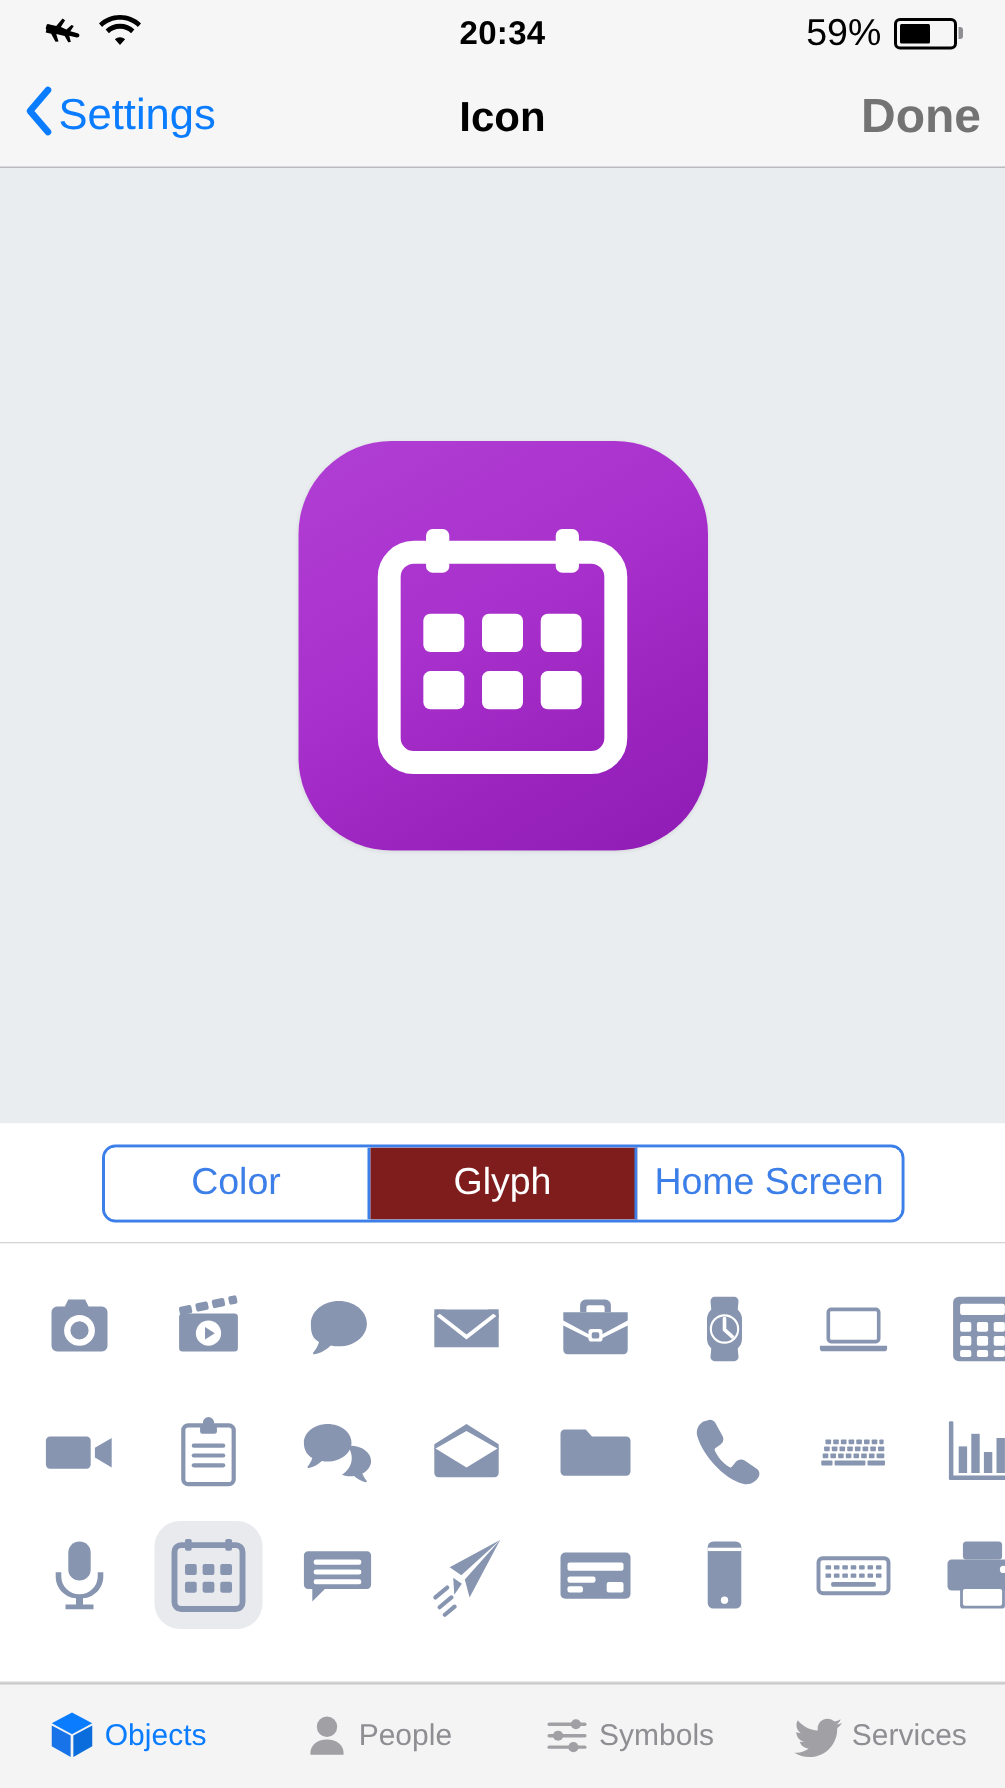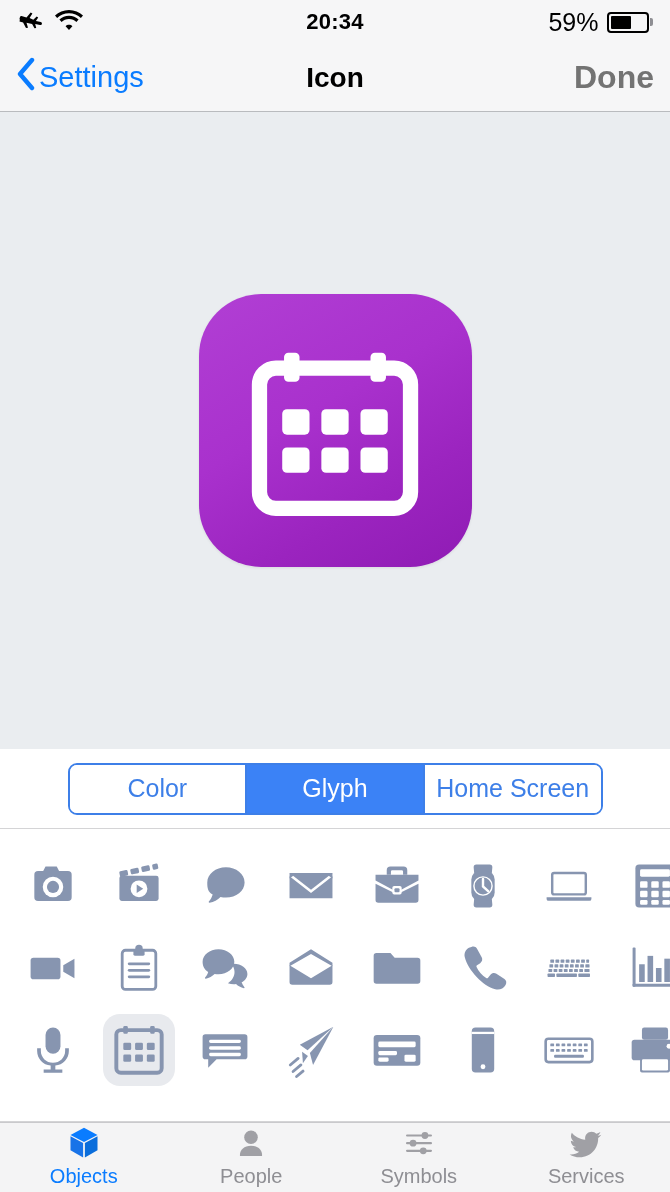--- a/index.html
+++ b/index.html
@@ -9,21 +9,21 @@
     background:#ffffff;
     overflow:hidden;
     position:relative;
     -webkit-font-smoothing:antialiased;
   }
   #app { width:670px; height:1192px; display:flex; flex-direction:column; position:relative; }
 
   
   .statusbar {
     height:44px; flex:0 0 44px; background:#f6f6f7;
-    display:flex; align-items:center; position:relative; padding:0 17px;
+    display:flex; align-items:center; position:relative; padding:0 28px;
   }
   .sb-left { display:flex; align-items:center; gap:12px; }
   .sb-time {
     position:absolute; left:0; right:0; text-align:center;
     font-size:22px; font-weight:bold; color:#000; letter-spacing:0.2px;
   }
   .sb-right {
     margin-left:auto; display:flex; align-items:center; gap:8px;
     font-size:25px; font-weight:normal; color:#000;
   }
@@ -77,21 +77,21 @@
   .segmented {
     display:flex; width:535px; height:52px;
     border:2px solid #3d7fe8; border-radius:9px; overflow:hidden;justify-content:center;
   }
   .seg {
     flex:1; display:flex; align-items:center; justify-content:center;
     font-size:25px; color:#3d7fe8; background:#fff; cursor:pointer;
     border-right:2px solid #3d7fe8;
   }
   .seg:last-child { border-right:none; }
-  .seg.active { background:#3b82f6; color:#fff; }
+  .seg.active { background:#7f1d1d; color:#fff; }
 
   
   .gridwrap {
     flex:1 1 auto; background:#ffffff; position:relative; overflow:hidden;
     border-bottom:1px solid #d4d4d6;
   }
   .grid {
     position:absolute; top:16px; left:10px;
     display:grid; grid-template-columns:repeat(8,86px); grid-auto-rows:82px;
   }
@@ -103,21 +103,21 @@
     position:absolute; width:72px; height:72px; border-radius:17px; background:#e8eaee;
   }
   .cell svg { position:relative; z-index:1; display:block; }
 
   
   .tabbar {
     flex:0 0 70px; background:#f4f4f5; display:flex;
     border-top:1px solid #c9c9cc;
   }
   .tab {
-    flex:1; display:flex; flex-direction:column; align-items:center;
+    flex:1; display:flex; flex-direction:row; align-items:center;
     justify-content:center; gap:4px; cursor:pointer;
   }
   .tab-label { font-size:20px; color:#8e8e93; }
   .tab.active .tab-label { color:#0a7cff; }
   .tab-ico { height:34px; display:flex; align-items:flex-end; }
 </style>
 </head>
 <body>
 
 <div id="app">

